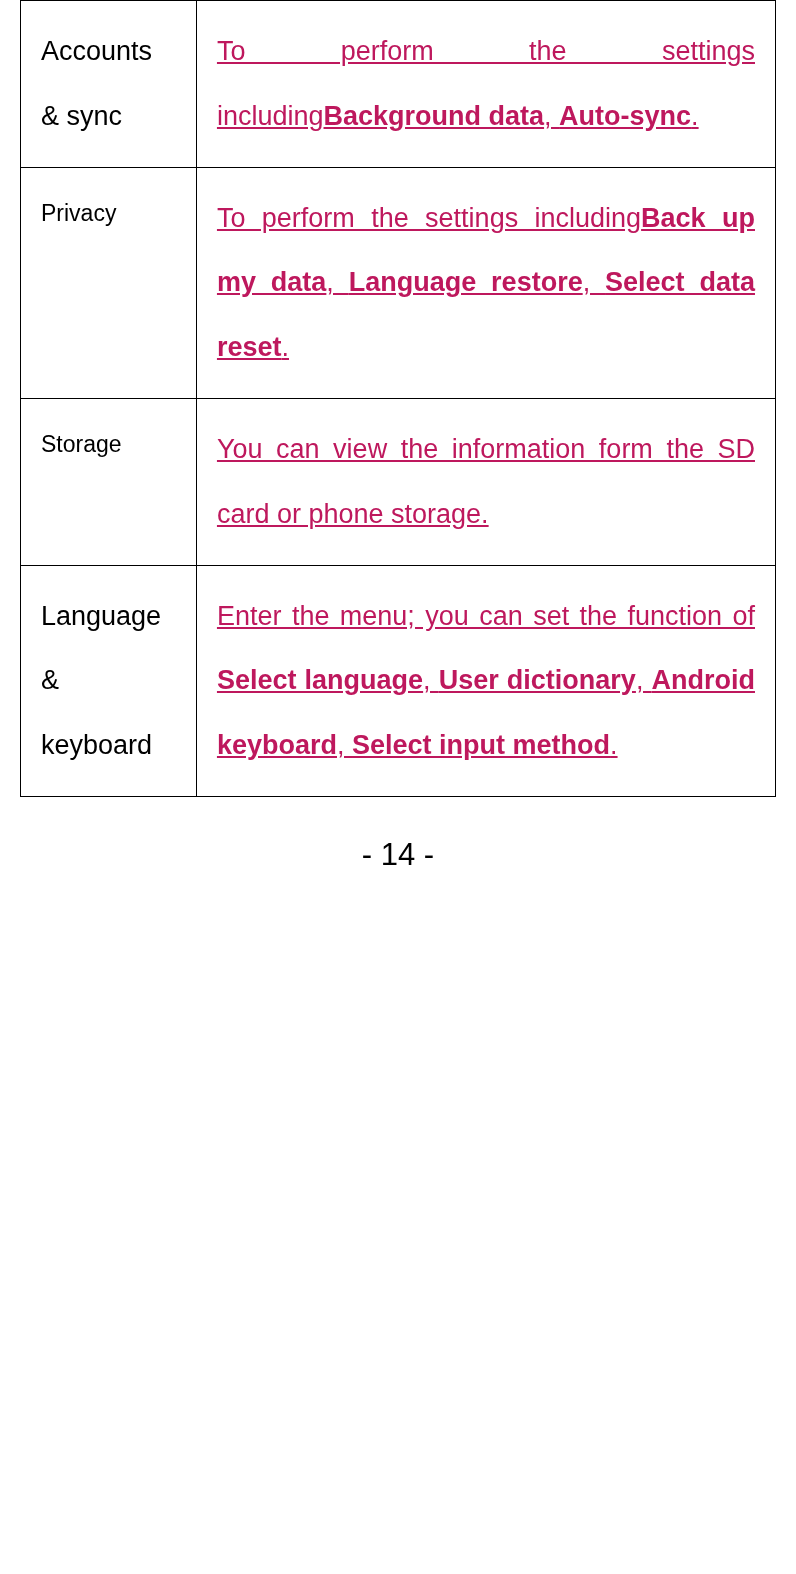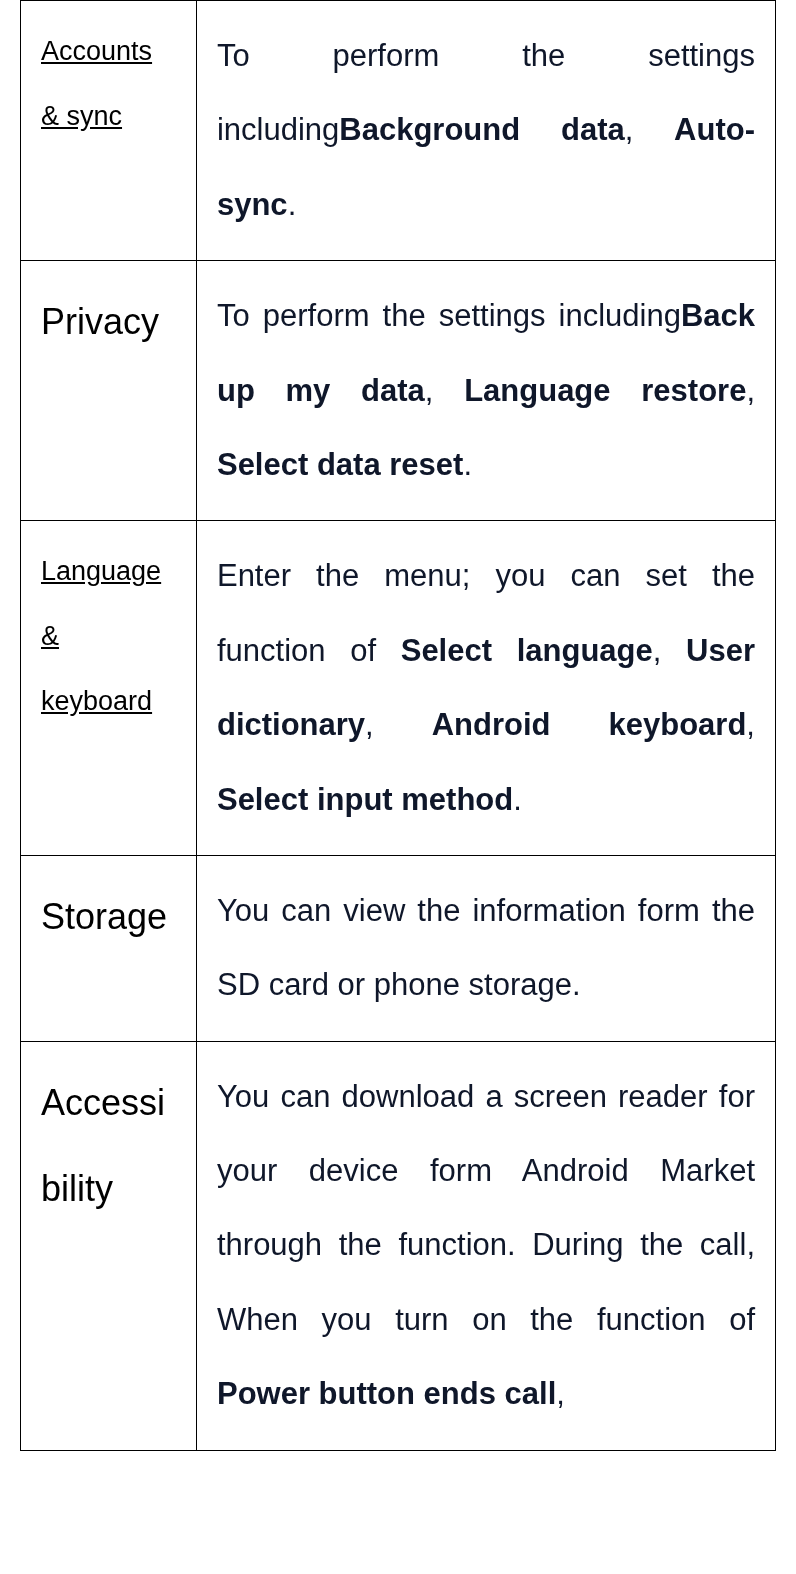--- a/index.html
+++ b/index.html
@@ -27,33 +27,33 @@
     td {
       border: 1px solid #000;
       vertical-align: top;
       padding: 18px 20px;
       line-height: 2.4;
     }
     td.label {
       width: 176px;
       font-size: 27px;
       color: #000;
-      text-decoration: underline;
     }
     td.label-large {
       width: 176px;
-      font-size: 36px;
+      font-size: 23px;
       color: #000;
     }
     td.desc {
       width: 580px;
-      font-size: 31px;
-      color: #0f172a;
+      font-size: 27px;
+      color: #be185d;
       text-align: justify;
       text-justify: inter-word;
+      text-decoration: underline;
     }
     .bold {
       font-weight: bold;
     }
     .page-number {
       text-align: center;
       font-size: 31px;
       margin-top: 40px;
     }
   </style>
@@ -69,32 +69,27 @@
           <span>To perform the settings including</span><span class="bold">Background data</span><span>, </span><span class="bold">Auto-sync</span><span>.</span>
         </td>
       </tr>
       <tr>
         <td class="label-large">Privacy</td>
         <td class="desc">
           <span>To perform the settings including</span><span class="bold">Back up my data</span><span>, </span><span class="bold">Language restore</span><span>, </span><span class="bold">Select data reset</span><span>.</span>
         </td>
       </tr>
       <tr>
-        <td class="label">Language &amp; keyboard</td>
-        <td class="desc">
-          <span>Enter the menu; you can set the function of </span><span class="bold">Select language</span><span>, </span><span class="bold">User dictionary</span><span>, </span><span class="bold">Android keyboard</span><span>, </span><span class="bold">Select input method</span><span>.</span>
-        </td>
-      </tr>
-      <tr>
         <td class="label-large">Storage</td>
         <td class="desc">
           <span>You can view the information form the SD card or phone storage.</span>
         </td>
       </tr>
       <tr>
-        <td class="label-large">Accessi bility</td>
+        <td class="label">Language &amp; keyboard</td>
         <td class="desc">
-          <span>You can download a screen reader for your device form Android Market through the function. During the call, When you turn on the function of </span><span class="bold">Power button ends call</span><span>,</span>
+          <span>Enter the menu; you can set the function of </span><span class="bold">Select language</span><span>, </span><span class="bold">User dictionary</span><span>, </span><span class="bold">Android keyboard</span><span>, </span><span class="bold">Select input method</span><span>.</span>
         </td>
       </tr>
     </tbody>
   </table>
+  <div class="page-number">- 14 -</div>
 </div>
 
 </body></html>

